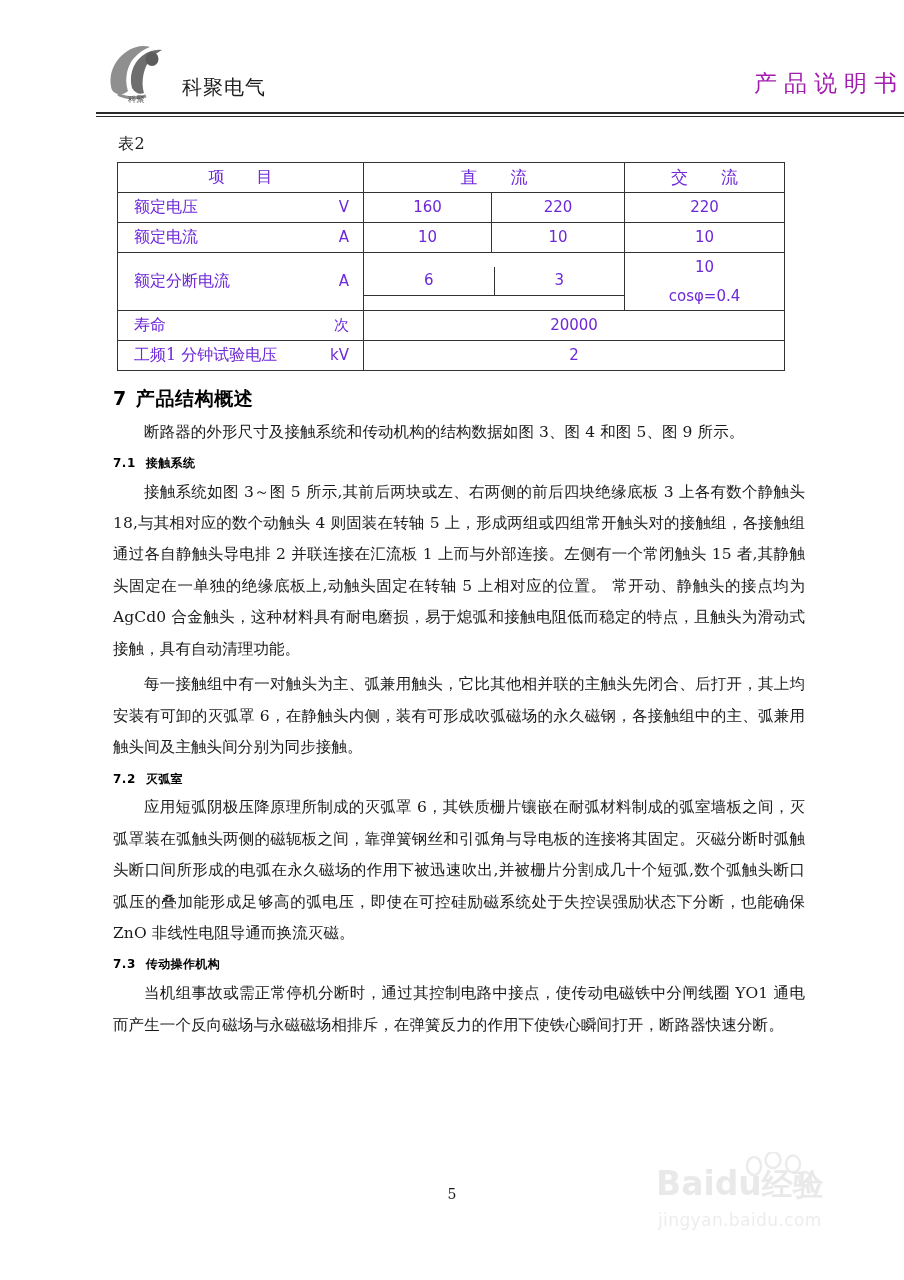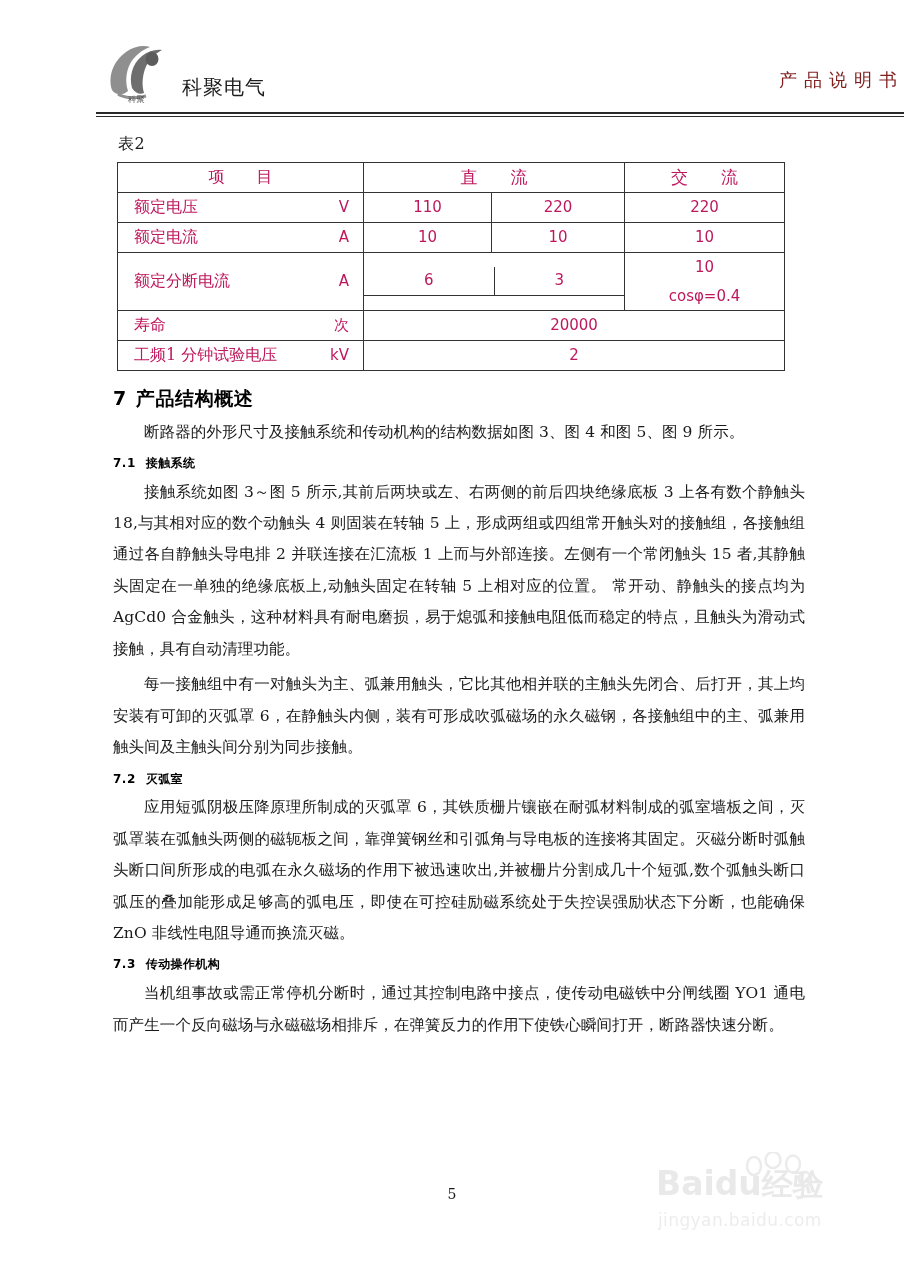--- a/index.html
+++ b/index.html
@@ -60,22 +60,22 @@
     font-size: 20px;
     color: #1c1c1c;
     letter-spacing: 1px;
     white-space: nowrap;
   }
   .doc-title {
     position: absolute;
     right: 0;
     top: 24px;
     font-family: "DejaVu Serif", "Liberation Serif", serif;
-    font-size: 18px;
-    color: #7f1d1d;
+    font-size: 23px;
+    color: #a21caf;
     letter-spacing: 7px;
     white-space: nowrap;
   }
   .header-rule {
     position: absolute;
     left: 96px;
     top: 112px;
     width: 808px;
     height: 5px;
     border-top: 2px solid #2a2a2a;
@@ -97,21 +97,21 @@
   
   .spec-table {
     position: absolute;
     left: 117px;
     top: 162px;
     width: 667px;
     border-collapse: collapse;
     table-layout: fixed;
     font-family: "DejaVu Sans", "Liberation Sans", sans-serif;
     font-size: 15px;
-    color: #be185d;
+    color: #6d28d9;
   }
   .spec-table td {
     border: 1px solid #333;
     padding: 0;
     text-align: center;
     vertical-align: middle;
     height: 29px;
     line-height: 1.15;
   }
   .spec-table td.item-cell {
@@ -296,21 +296,21 @@
         <td class="hdr-cell">交　流</td>
       </tr>
 
       <tr>
         <td class="item-cell">
           <span class="item-inner">
             <span class="item-name">额定电压</span>
             <span class="item-unit">V</span>
           </span>
         </td>
-        <td>110</td>
+        <td>160</td>
         <td>220</td>
         <td>220</td>
       </tr>
 
       <tr>
         <td class="item-cell">
           <span class="item-inner">
             <span class="item-name">额定电流</span>
             <span class="item-unit">A</span>
           </span>

